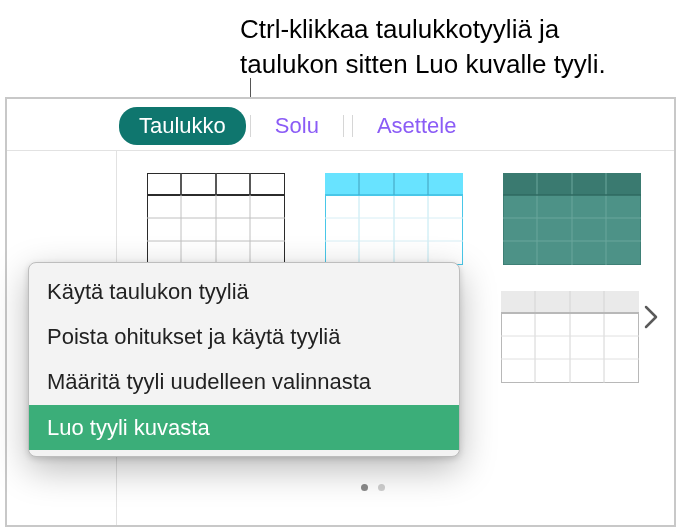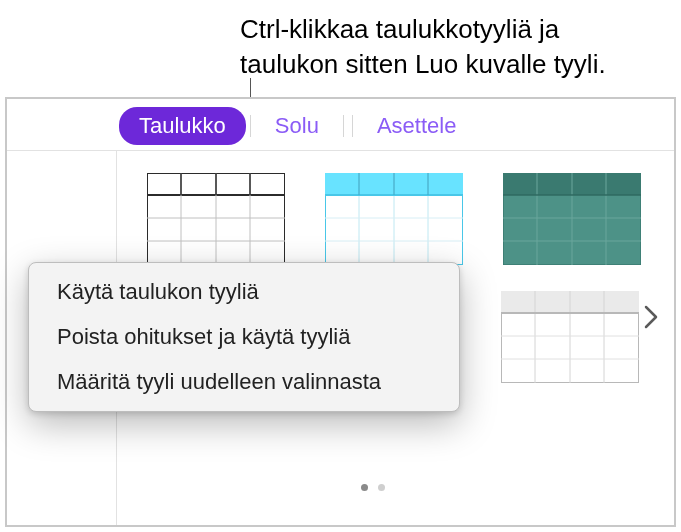--- a/index.html
+++ b/index.html
@@ -47,21 +47,21 @@
     }
     .tab {
       padding: 6px 20px;
       font-size: 22px;
       color: #8b5cf6;
       cursor: pointer;
       border-radius: 18px;
       position: relative;
     }
     .tab.active {
-      background: #6d28d9;
+      background: #0f766e;
       color: #fff;
       font-weight: 500;
     }
     .tab-sep {
       width: 1px;
       height: 22px;
       background: #d6d6d6;
       margin: 0 4px;
     }
     .styles-area {
@@ -116,21 +116,21 @@
     }
     .context-menu {
       position: absolute;
       top: 262px;
       left: 28px;
       width: 432px;
       background: #f3f3f3;
       border: 1px solid #bdbdbd;
       border-radius: 8px;
       box-shadow: 0 12px 36px rgba(0,0,0,0.28), 0 2px 6px rgba(0,0,0,0.15);
-      padding: 6px 10px;
+      padding: 6px 0;
     }
     .menu-item {
       padding: 5px 18px;
       font-size: 22px;
       color: #222;
       cursor: pointer;
       line-height: 1.6;
     }
     .menu-item.highlight {
       background: #3bae79;
@@ -250,13 +250,16 @@
 <div class="context-menu">
   <div class="menu-item">
     <span>Käytä taulukon tyyliä</span>
   </div>
   <div class="menu-item">
     <span>Poista ohitukset ja käytä tyyliä</span>
   </div>
   <div class="menu-item">
     <span>Määritä tyyli uudelleen valinnasta</span>
   </div>
+  <div class="menu-item highlight">
+    <span>Luo tyyli kuvasta</span>
+  </div>
 </div>
 
 </body></html>

